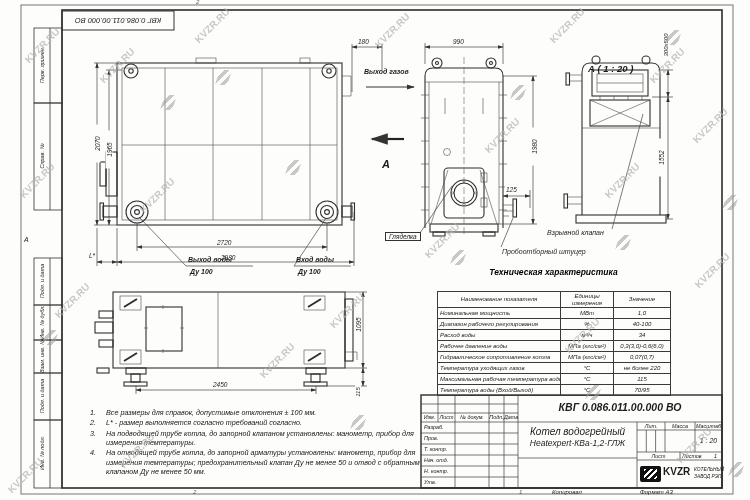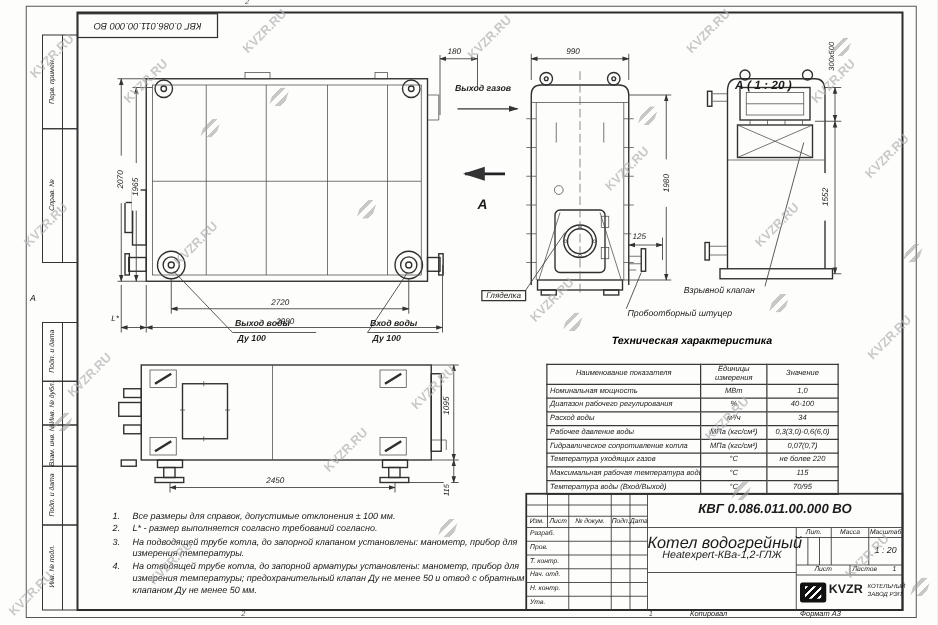--- a/index.html
+++ b/index.html
@@ -378,21 +378,21 @@
         <span class="n">3.</span>
         <span class="t">На подводящей трубе котла, до запорной клапаном установлены: манометр, прибор для измерения температуры.</span>
       </div>
     <div class="note">
         <span class="n">4.</span>
         <span class="t">На отводящей трубе котла, до запорной арматуры установлены: манометр, прибор для измерения температуры; предохранительный клапан Ду не менее 50 и отвод с обратным клапаном Ду не менее 50 мм.</span>
       </div>
   </div>
 
   <span class="lbl" style="left:518px;top:401px;width:204px;text-align:center;font-size:10.5px;font-weight:bold">КВГ 0.086.011.00.000 ВО</span>
-  <span class="lbl" style="left:518px;top:426px;width:119px;text-align:center;font-size:13px">Котел водогрейный</span>
+  <span class="lbl" style="left:518px;top:426px;width:119px;text-align:center;font-size:10px">Котел водогрейный</span>
   <span class="lbl" style="left:518px;top:438px;width:119px;text-align:center;font-size:8.5px">Heatexpert-КВа-1,2-ГЛЖ</span>
   <span class="tbt" style="left:421px;top:414px;width:17px;text-align:center">Изм.</span>
   <span class="tbt" style="left:438px;top:414px;width:17px;text-align:center">Лист</span>
   <span class="tbt" style="left:455px;top:414px;width:34px;text-align:center">№ докум.</span>
   <span class="tbt" style="left:489px;top:414px;width:15px;text-align:center">Подп.</span>
   <span class="tbt" style="left:504px;top:414px;width:14px;text-align:center">Дата</span>
   <span class="tbt" style="left:424px;top:424px">Разраб.</span>
   <span class="tbt" style="left:424px;top:435px">Пров.</span>
   <span class="tbt" style="left:424px;top:446px">Т. контр.</span>
   <span class="tbt" style="left:424px;top:457px">Нач. отд.</span>

